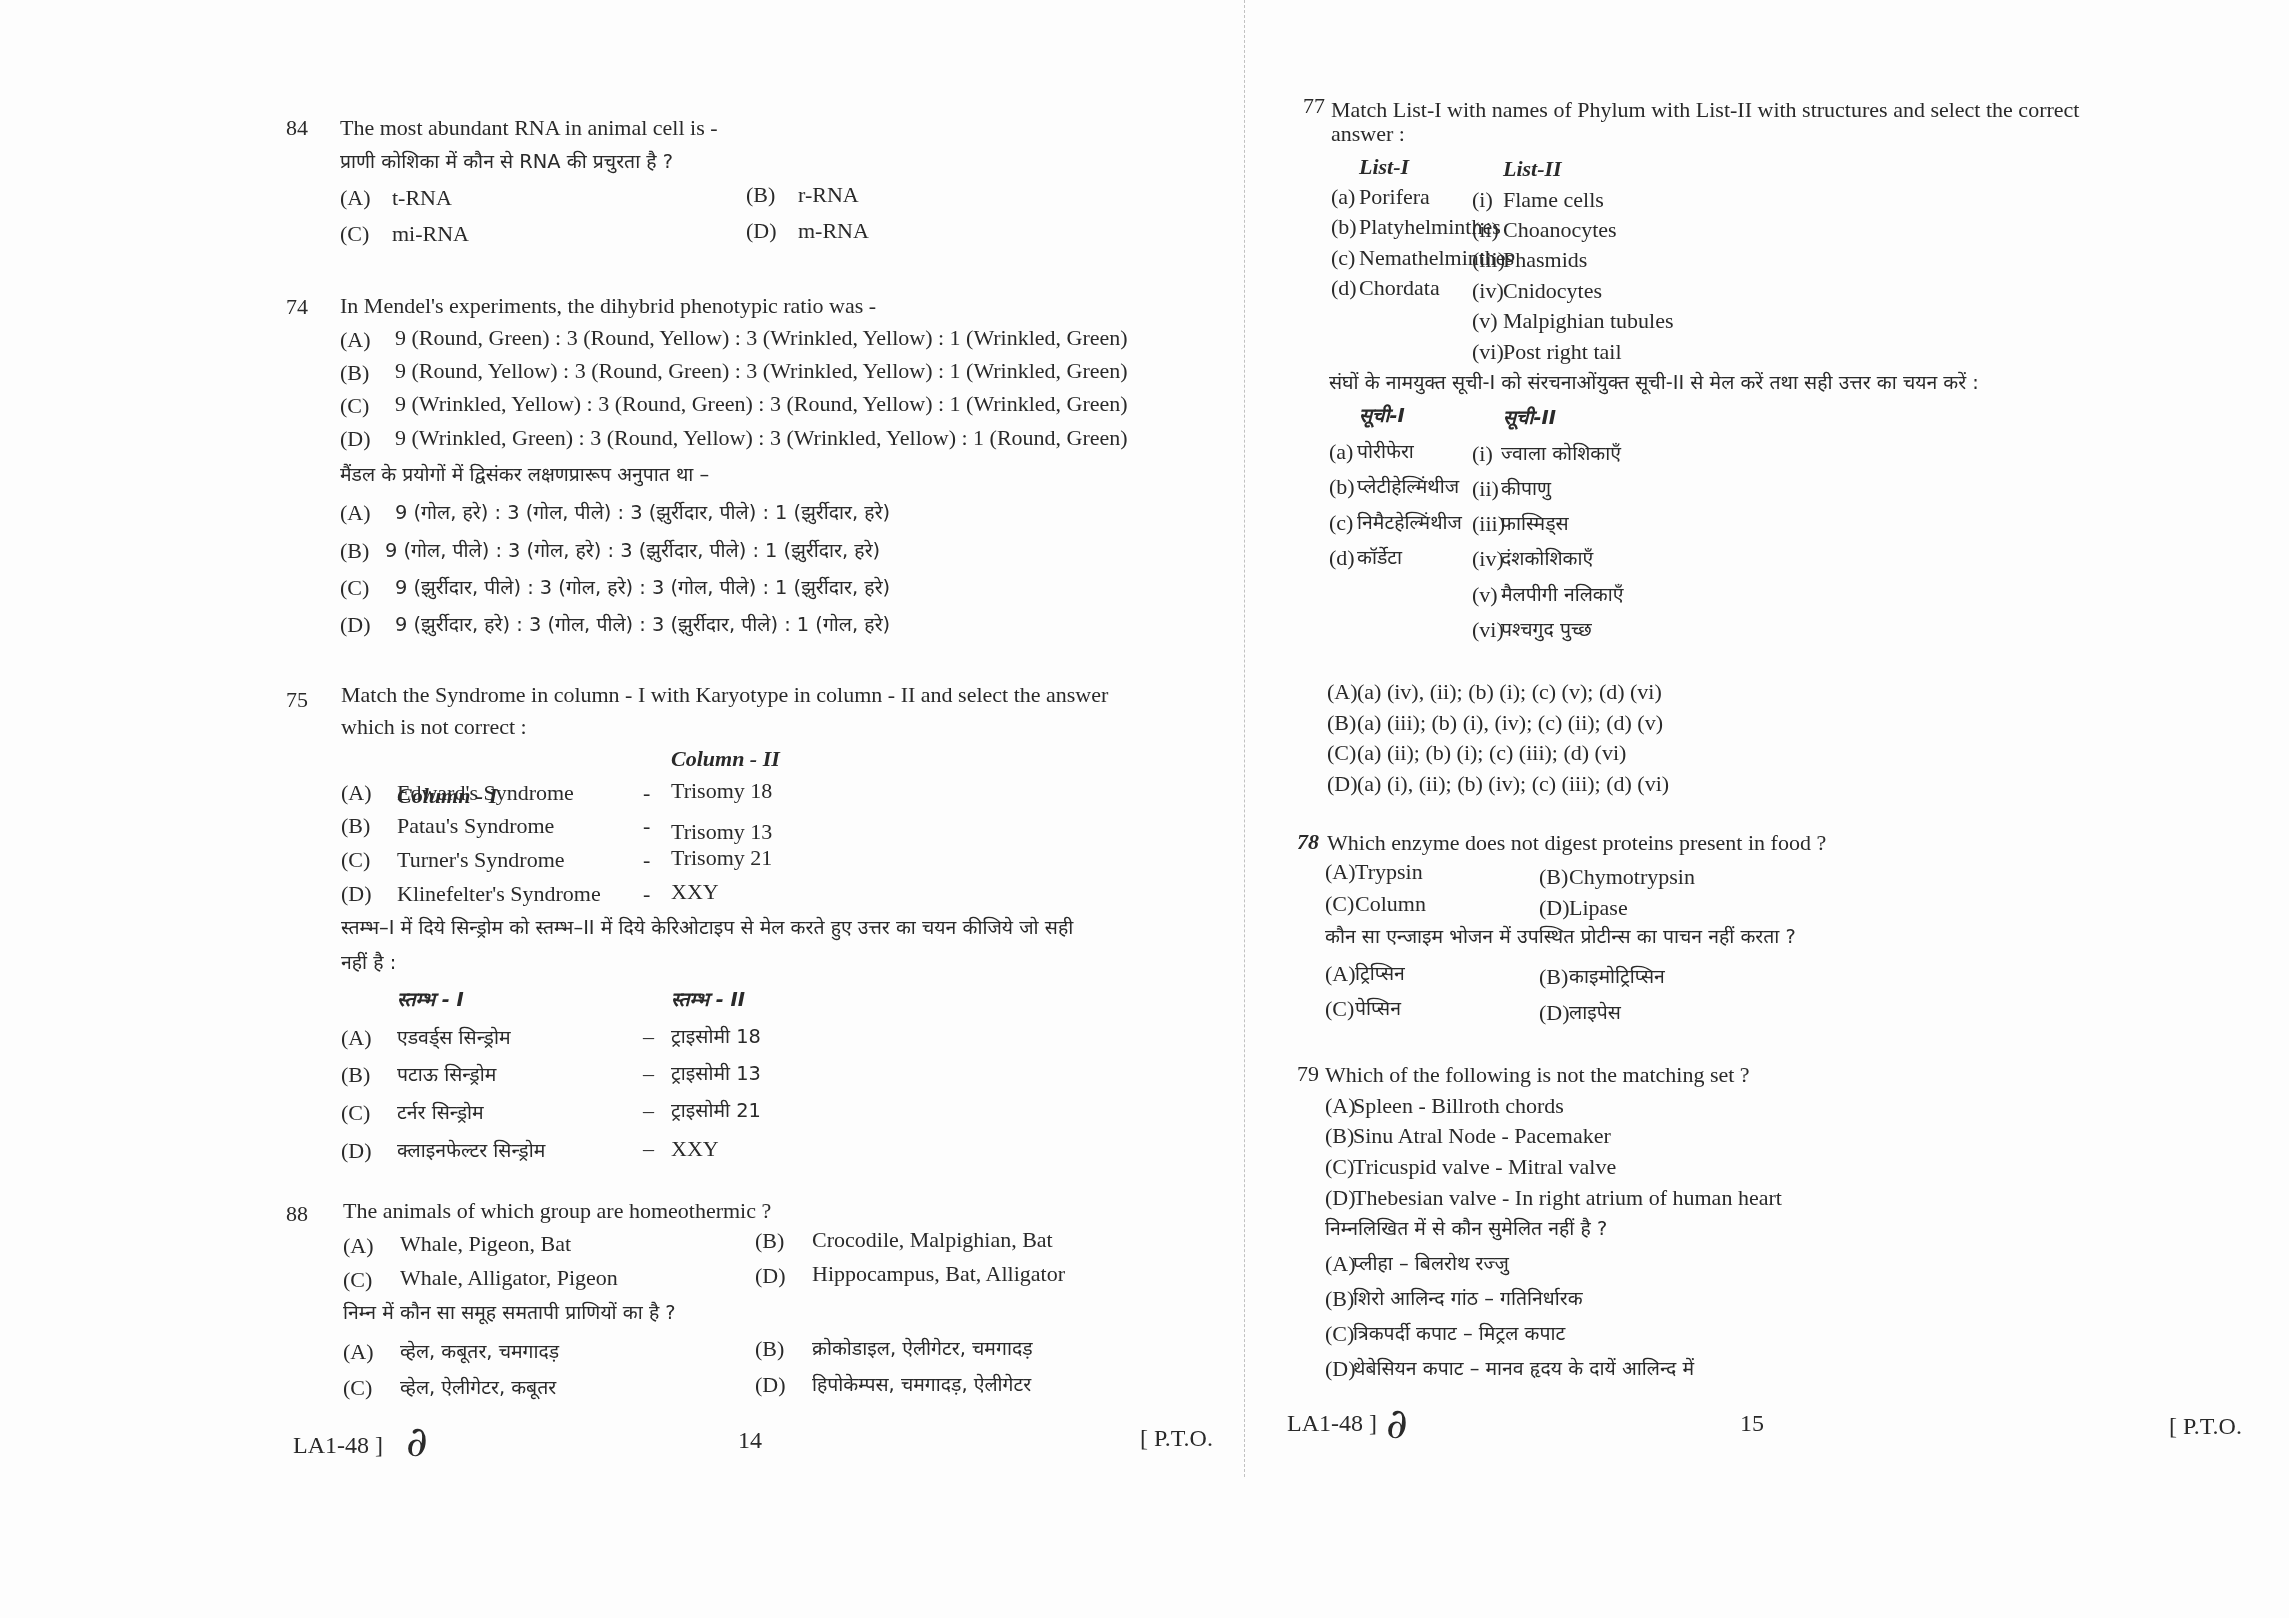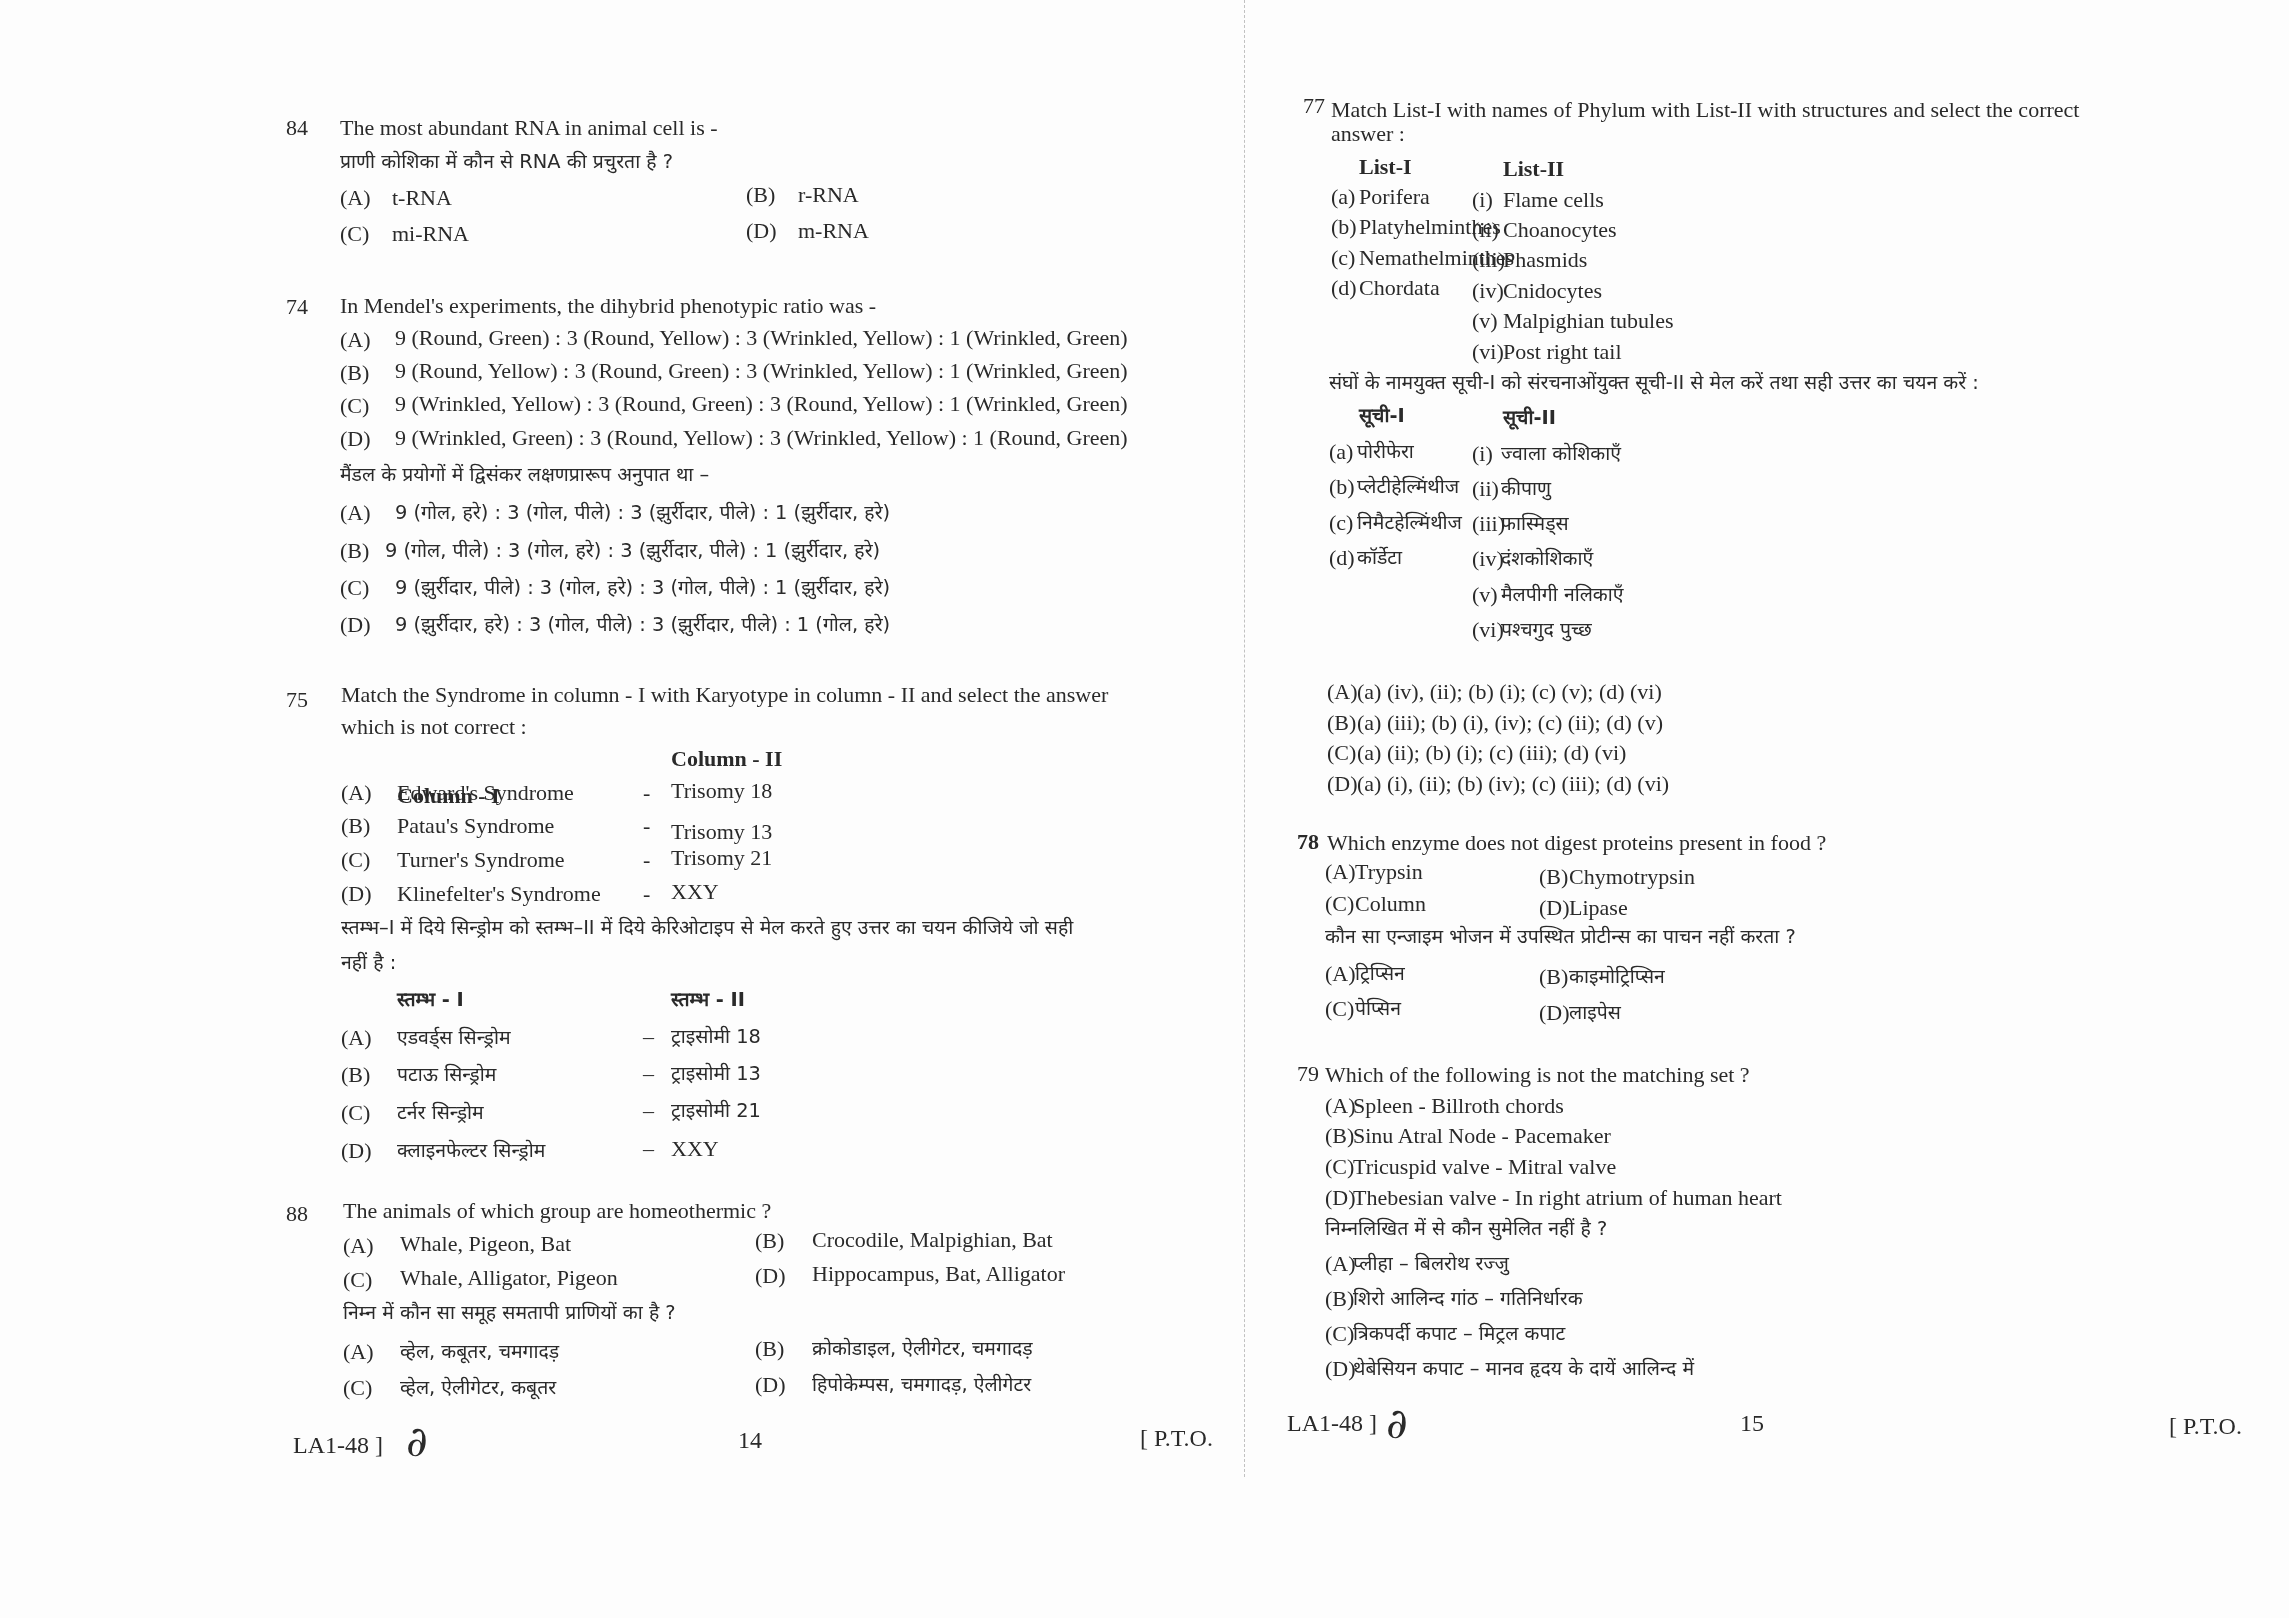--- a/index.html
+++ b/index.html
@@ -10,21 +10,21 @@
   }
   .page { position: absolute; top: 0; height: 1619px; }
   .page-left { left: 0; width: 1244px; }
   .page-right { left: 1246px; width: 1044px; }
   .divider {
     position: absolute; left: 1244px; top: 0; width: 0; height: 1477px;
     border-left: 1.8px dashed #9a9a9a; opacity: .6;
   }
   .t { position: absolute; white-space: nowrap; font-size: 22px; line-height: 28px; }
   .hi { font-family: "DejaVu Sans", sans-serif; font-size: 19.4px; }
-  .b { font-weight: bold; }
+  .b { font-weight: bold; font-style: italic; }
   .qn { font-size: 22px; }
   .footer { font-size: 24px; }
   .squiggle { font-size: 42px; line-height: 42px; font-family: "DejaVu Serif", serif; }
 </style>
 </head>
 <body>
 
 <div class="divider"></div>
 
 <div class="page page-left">

